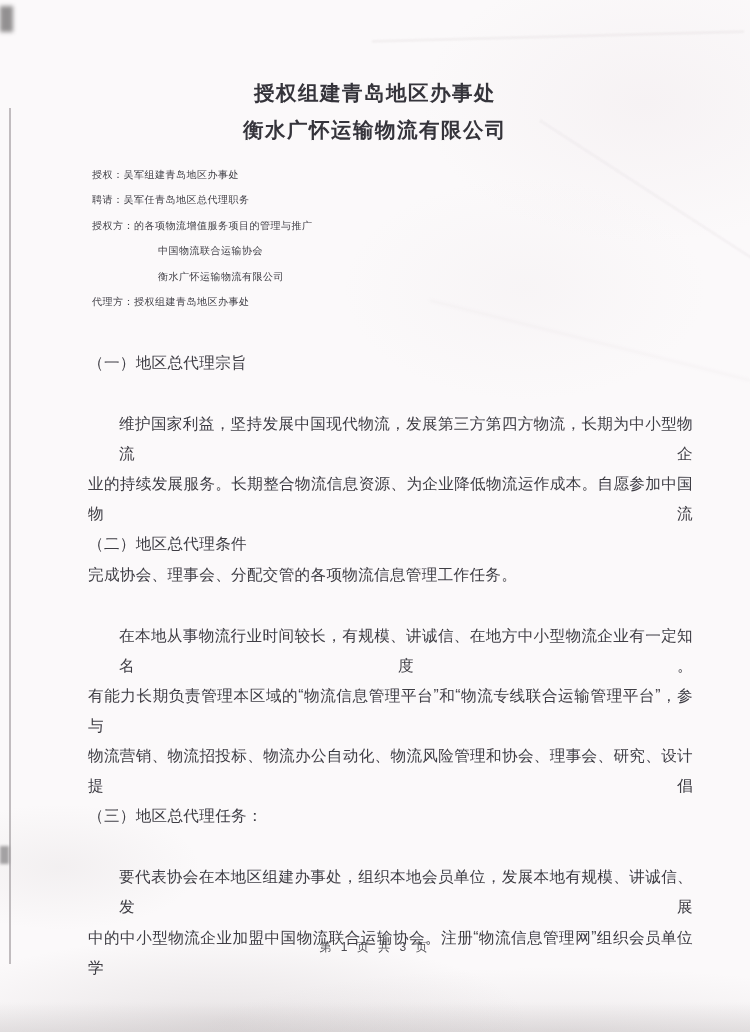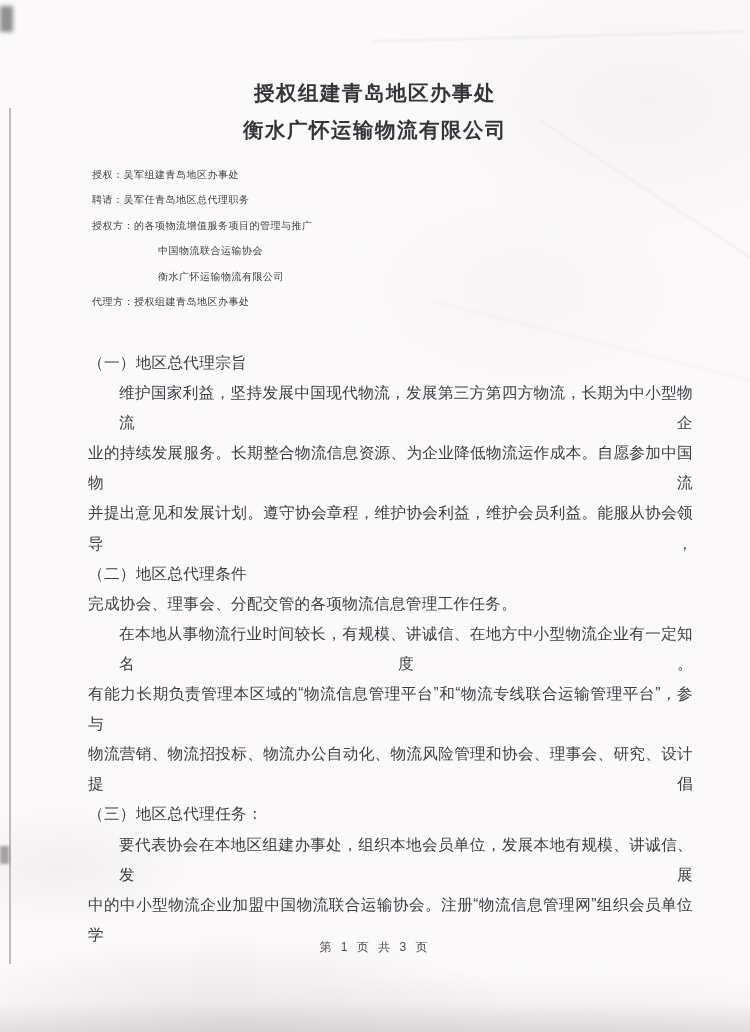--- a/index.html
+++ b/index.html
@@ -80,21 +80,21 @@
 
   .body-block {
     position: absolute;
     top: 348px; left: 88px;
     width: 605px;
     font-size: 15.6px;
     line-height: 30.1px;
     letter-spacing: 0.3px;
   }
   .body-line { white-space: nowrap; }
-  .body-line.indent { padding-left: 31px; }
+  .body-line.indent { padding-left: 31px; margin-top: 31px; }
   .body-line.full { white-space: normal; text-align: justify; text-align-last: justify; }
 
   .page-footer {
     position: absolute;
     top: 939px; left: 0; right: 0;
     text-align: center;
     font-size: 12px;
     letter-spacing: 3px;
     color: #4c4b51;
   }
@@ -123,21 +123,20 @@
     <div class="header-line">授权方：的各项物流增值服务项目的管理与推广</div>
     <div class="header-line hang">中国物流联合运输协会</div>
     <div class="header-line hang">衡水广怀运输物流有限公司</div>
     <div class="header-line">代理方：授权组建青岛地区办事处</div>
   </div>
 
   <div class="body-block">
     <div class="body-line">（一）地区总代理宗旨</div>
     <div class="body-line indent full">维护国家利益，坚持发展中国现代物流，发展第三方第四方物流，长期为中小型物流企</div>
     <div class="body-line full">业的持续发展服务。长期整合物流信息资源、为企业降低物流运作成本。自愿参加中国物流</div>
-    <div class="body-line full">并提出意见和发展计划。遵守协会章程，维护协会利益，维护会员利益。能服从协会领导，</div>
     <div class="body-line">（二）地区总代理条件</div>
     <div class="body-line">完成协会、理事会、分配交管的各项物流信息管理工作任务。</div>
     <div class="body-line indent full">在本地从事物流行业时间较长，有规模、讲诚信、在地方中小型物流企业有一定知名度。</div>
     <div class="body-line full">有能力长期负责管理本区域的“物流信息管理平台”和“物流专线联合运输管理平台”，参与</div>
     <div class="body-line full">物流营销、物流招投标、物流办公自动化、物流风险管理和协会、理事会、研究、设计提倡</div>
     <div class="body-line">（三）地区总代理任务：</div>
     <div class="body-line indent full">要代表协会在本地区组建办事处，组织本地会员单位，发展本地有规模、讲诚信、发展</div>
     <div class="body-line full">中的中小型物流企业加盟中国物流联合运输协会。注册“物流信息管理网”组织会员单位学</div>
 
   </div>

